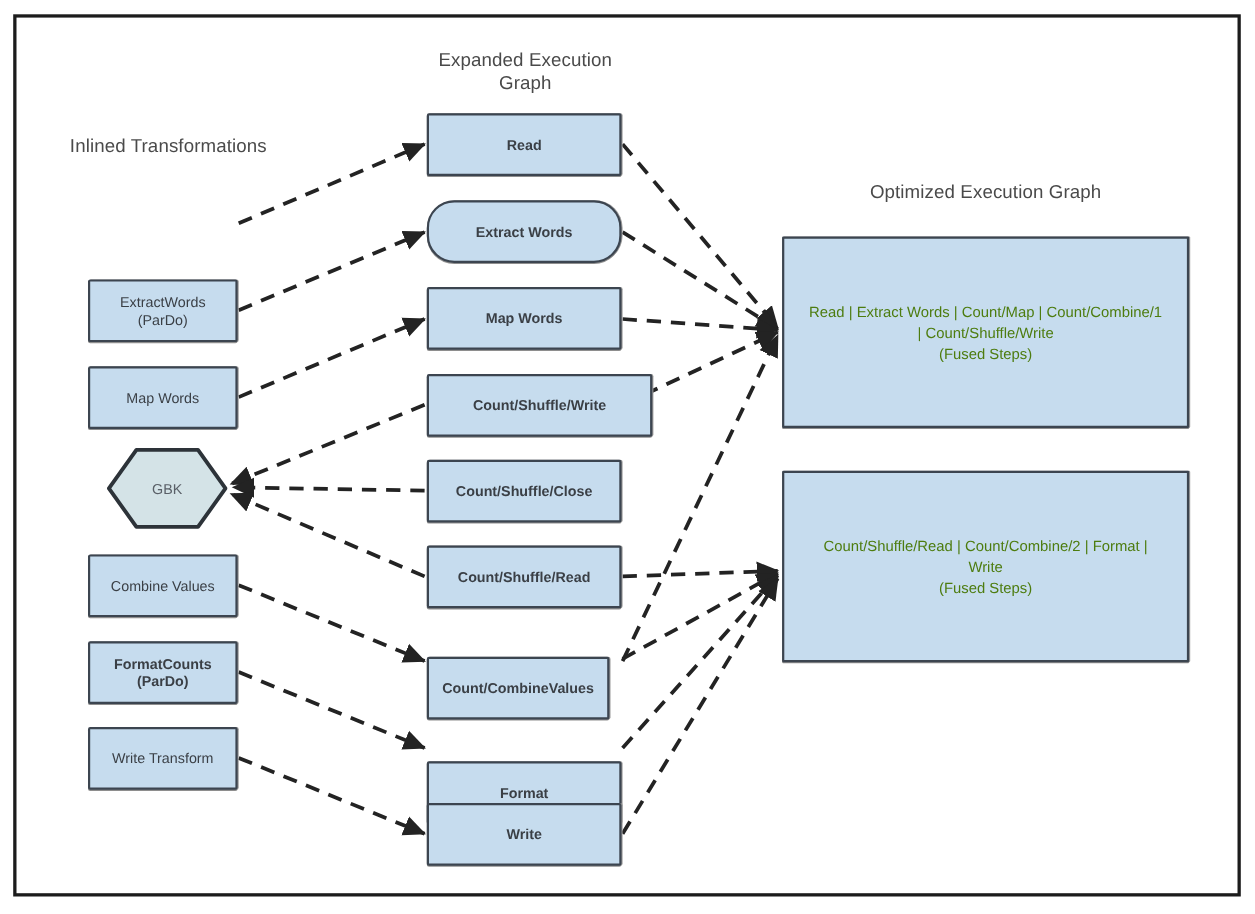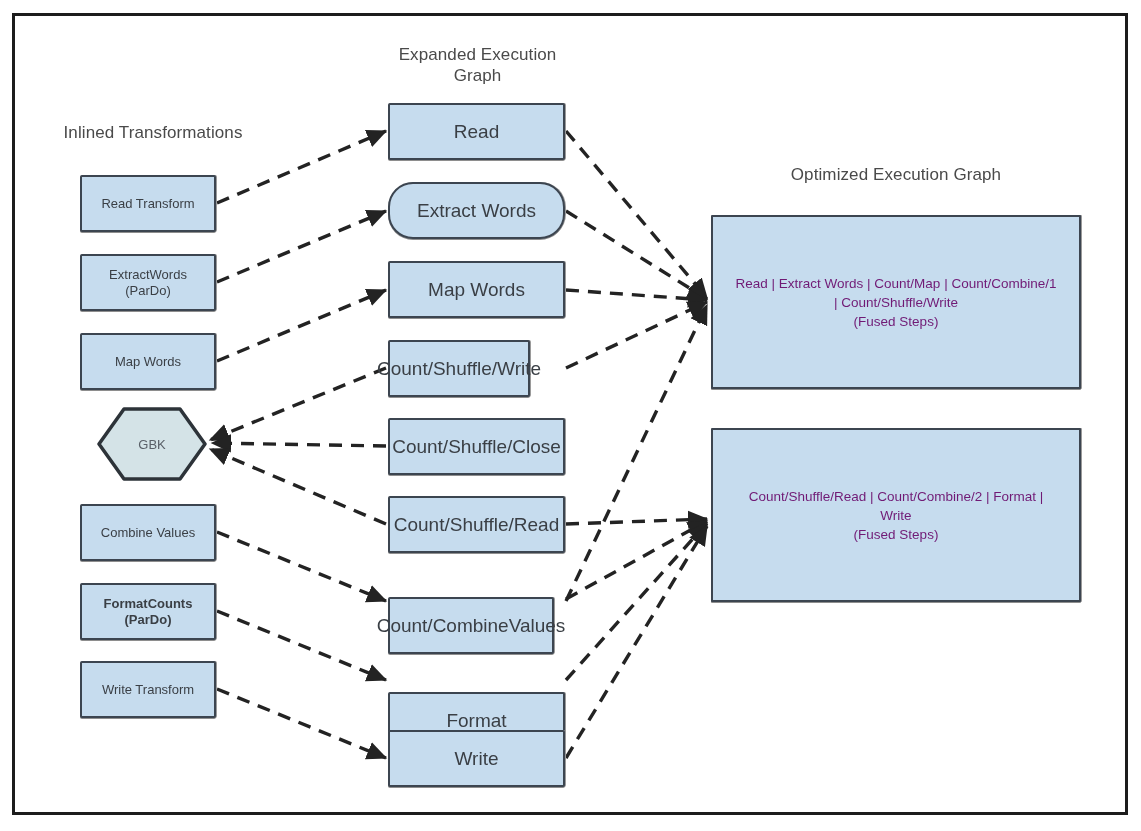--- a/index.html
+++ b/index.html
@@ -8,25 +8,25 @@
   #frame{position:absolute;left:12px;top:13px;width:1116px;height:802px;
          border:3px solid #1c1c1c;background:#ffffff;box-sizing:border-box;}
   svg#wires{position:absolute;left:0;top:0;width:1141px;height:831px;pointer-events:none;}
   .col-title{position:absolute;color:#4a4a4a;font-size:17px;text-align:center;line-height:21px;
              letter-spacing:.1px;}
   .node{position:absolute;box-sizing:border-box;background:#c6dcee;
         border:2px solid #3c4550;border-radius:2px;
         display:flex;align-items:center;justify-content:center;text-align:center;
         color:#3a3f45;font-size:13px;line-height:16px;padding:2px 6px;
         box-shadow:0 1px 0 0 #8e8e8e, 1px 0 0 0 #9a9a9a;}
-  .node.mid{font-size:19px;}
+  .node.mid{font-size:13px;font-weight:bold;}
   .fused{position:absolute;box-sizing:border-box;background:#c6dcee;
          border:2px solid #3c4550;border-radius:1px;
          display:flex;align-items:center;justify-content:center;text-align:center;
-         color:#701a75;font-size:13.5px;line-height:19px;padding:6px 14px;
+         color:#4d7c0f;font-size:13.5px;line-height:19px;padding:6px 14px;
          box-shadow:0 1px 0 0 #8e8e8e, 1px 0 0 0 #9a9a9a;}
   .gbk{position:absolute;left:97px;top:407px;width:110px;height:74px;}
   .gbk .hex{width:110px;height:74px;}
   .gbk .lbl{position:absolute;left:0;top:0;width:110px;height:74px;
             display:flex;align-items:center;justify-content:center;
             color:#5a6068;font-size:13px;}
 </style>
 </head>
 <body>
 
@@ -67,23 +67,20 @@
 
   <div class="col-title" style="left:28px;top:122px;width:250px;">Inlined Transformations</div>
 
   <div class="col-title" style="left:380px;top:44px;width:195px;">
     <span>Expanded Execution</span><br>
     <span>Graph</span>
   </div>
 
   <div class="col-title" style="left:716px;top:164px;width:360px;">Optimized Execution Graph</div>
 
-  <div class="node" style="left:80px;top:175px;width:136px;height:57px;">
-    <span>Read Transform</span>
-  </div>
 
   <div class="node" style="left:80px;top:254px;width:136px;height:57px;">
     <span style="white-space:pre-line;">ExtractWords
 (ParDo)</span>
   </div>
 
   <div class="node" style="left:80px;top:333px;width:136px;height:57px;">
     <span>Map Words</span>
   </div>
 
@@ -109,21 +106,21 @@
 
   <div class="node mid" style="left:388px;top:103px;width:177px;height:57px;">
     <span>Read</span>
   </div>
   <div class="node mid" style="left:388px;top:182px;width:177px;height:57px;border-radius:25px;">
     <span>Extract Words</span>
   </div>
   <div class="node mid" style="left:388px;top:261px;width:177px;height:57px;">
     <span>Map Words</span>
   </div>
-  <div class="node mid" style="left:388px;top:340px;width:142px;height:57px;">
+  <div class="node mid" style="left:388px;top:340px;width:205px;height:57px;">
     <span>Count/Shuffle/Write</span>
   </div>
   <div class="node mid" style="left:388px;top:496px;width:177px;height:57px;">
     <span>Count/Shuffle/Read</span>
   </div>
   <div class="node mid" style="left:388px;top:418px;width:177px;height:57px;">
     <span>Count/Shuffle/Close</span>
   </div>
   <div class="node mid" style="left:388px;top:573px;width:166px;height:57px;margin-top:24px;">
     <span>Count/CombineValues</span>

